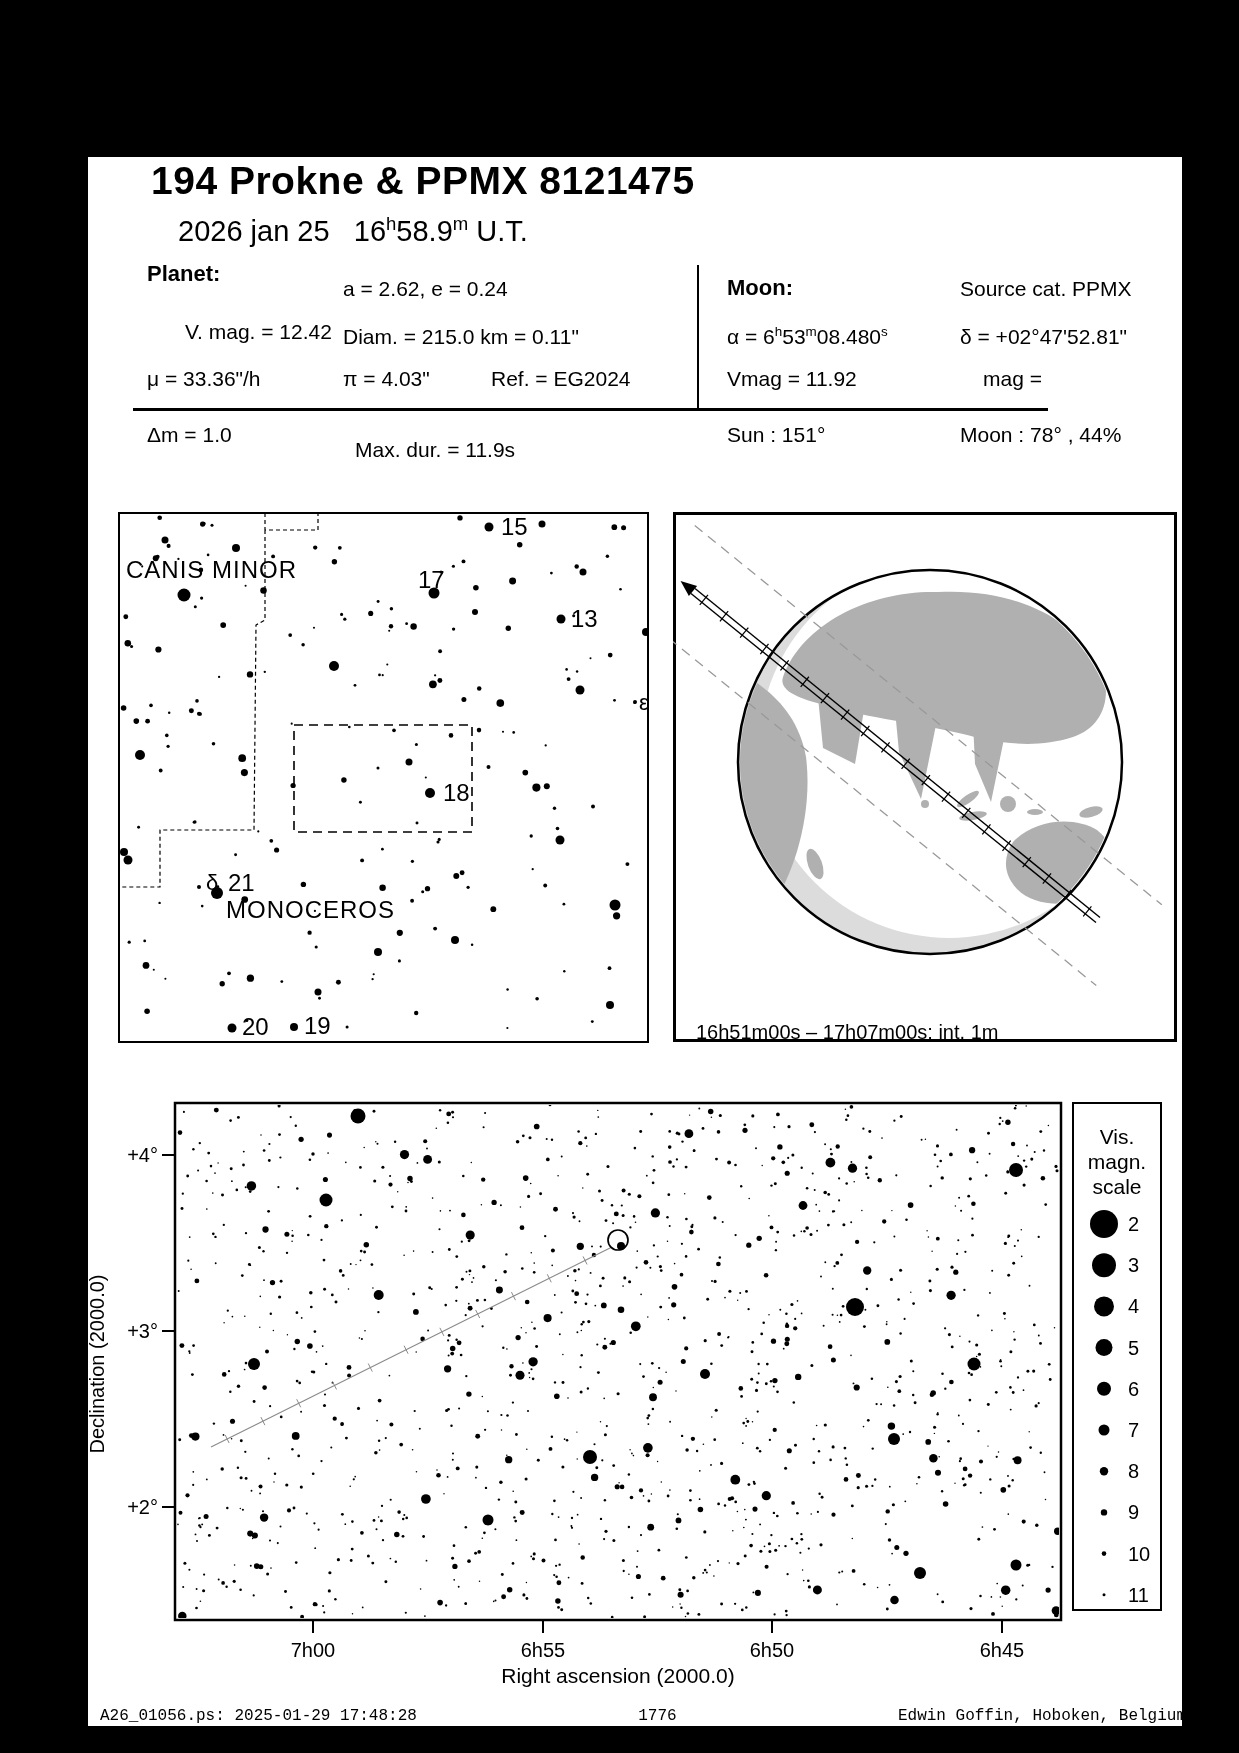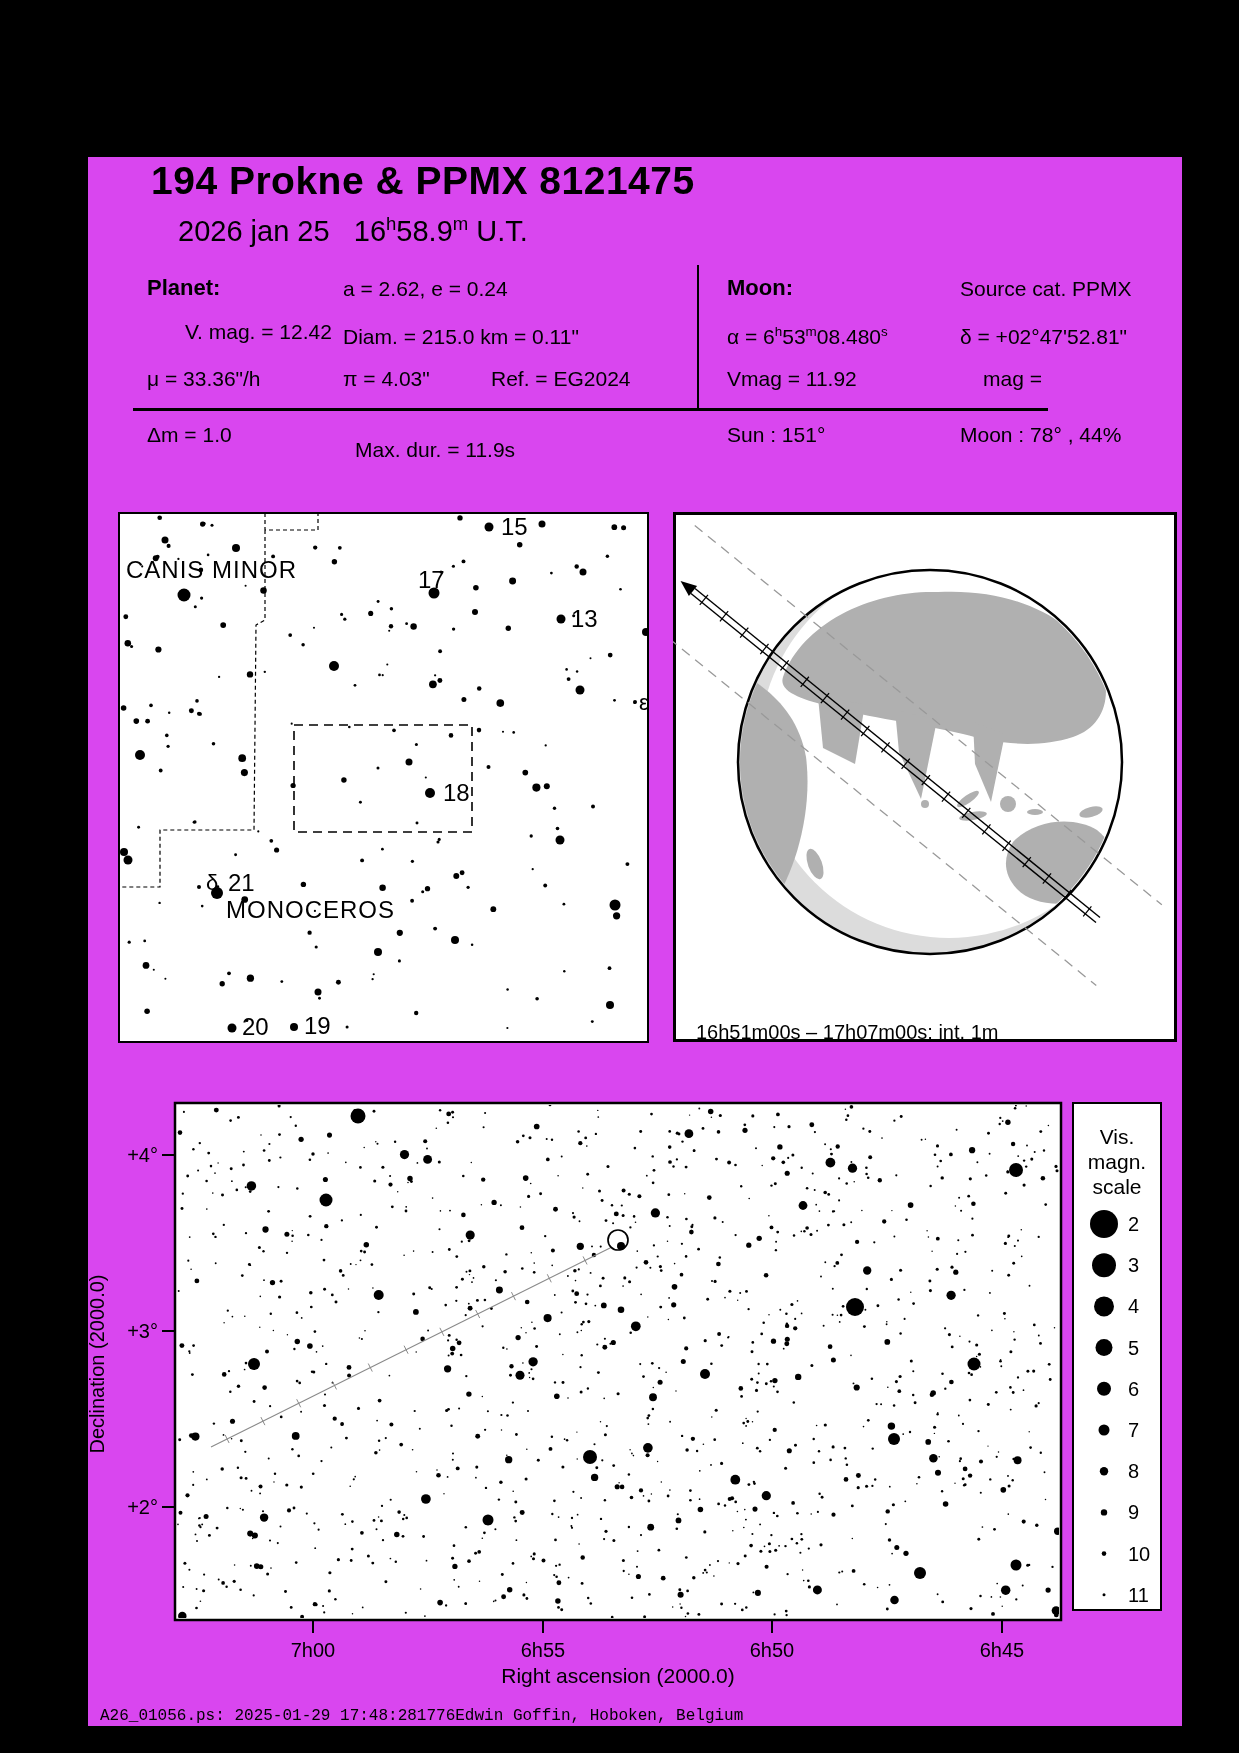--- a/index.html
+++ b/index.html
@@ -1,43 +1,43 @@
 <!DOCTYPE html>
 <html><head>
 <meta charset="utf-8">
 <style>
   html,body{margin:0;padding:0;}
   body{width:1239px;height:1753px;background:#000;position:relative;
        font-family:"Liberation Sans",sans-serif;color:#000;}
-  .page{position:absolute;left:88px;top:157px;width:1094px;height:1569px;background:#d946ef;}
+  .page{position:absolute;left:88px;top:157px;width:1094px;height:1569px;background:#ffffff;}
   .abs{position:absolute;white-space:nowrap;}
   .title{font-size:39px;font-weight:bold;letter-spacing:.5px;}
   .subtitle{font-size:29px;}
   .sup{font-size:64%;vertical-align:super;line-height:0;}
   .cell{font-size:21px;}
   .cellb{font-size:22px;font-weight:bold;}
   .vdiv{position:absolute;width:2px;background:#000;}
   .hrule{position:absolute;height:3px;background:#000;}
   svg{position:absolute;overflow:hidden;font-family:"Liberation Sans",sans-serif;}
   .footer{position:absolute;left:12px;top:1550px;width:1086px;display:flex;
-          font-family:"Liberation Mono",monospace;font-size:16px;}
+          justify-content:space-between;font-family:"Liberation Mono",monospace;font-size:16px;}
   text{fill:#000;}
 </style>
 </head>
 <body>
 
 <div class="page">
 
   <div class="abs title" style="left:63px;top:2px;">194 Prokne  &amp;  PPMX 8121475</div>
   <div class="abs subtitle" style="left:90px;top:58px;">
     <span>2026 jan 25</span>&nbsp;&nbsp;
     <span><span>16</span><span class="sup">h</span><span>58.9</span><span class="sup">m</span> <span>U.T.</span></span>
   </div>
 
-  <div class="abs cellb" style="left:59px;top:118px;">Planet:</div>
+  <div class="abs cellb" style="left:59px;top:104px;">Planet:</div>
   <div class="abs cell" style="left:255px;top:120px;">a = 2.62, e = 0.24</div>
   <div class="abs cell" style="left:59px;top:163px;margin-left:38px;">V. mag. = 12.42</div>
   <div class="abs cell" style="left:255px;top:168px;">Diam. = 215.0 km = 0.11"</div>
   <div class="abs cell" style="left:59px;top:210px;">μ =  33.36"/h</div>
   <div class="abs cell" style="left:255px;top:210px;">π =  4.03"</div>
   <div class="abs cell" style="left:403px;top:210px;">Ref. = EG2024</div>
 
   <div class="abs cellb" style="left:639px;top:118px;">Moon:</div>
   <div class="abs cell" style="left:872px;top:120px;text-align:center;">Source cat.  PPMX</div>
   <div class="abs cell" style="left:639px;top:168px;"><span>α =  </span><span>6</span><span class="sup">h</span><span>53</span><span class="sup">m</span><span>08.480</span><span class="sup">s</span></div>

